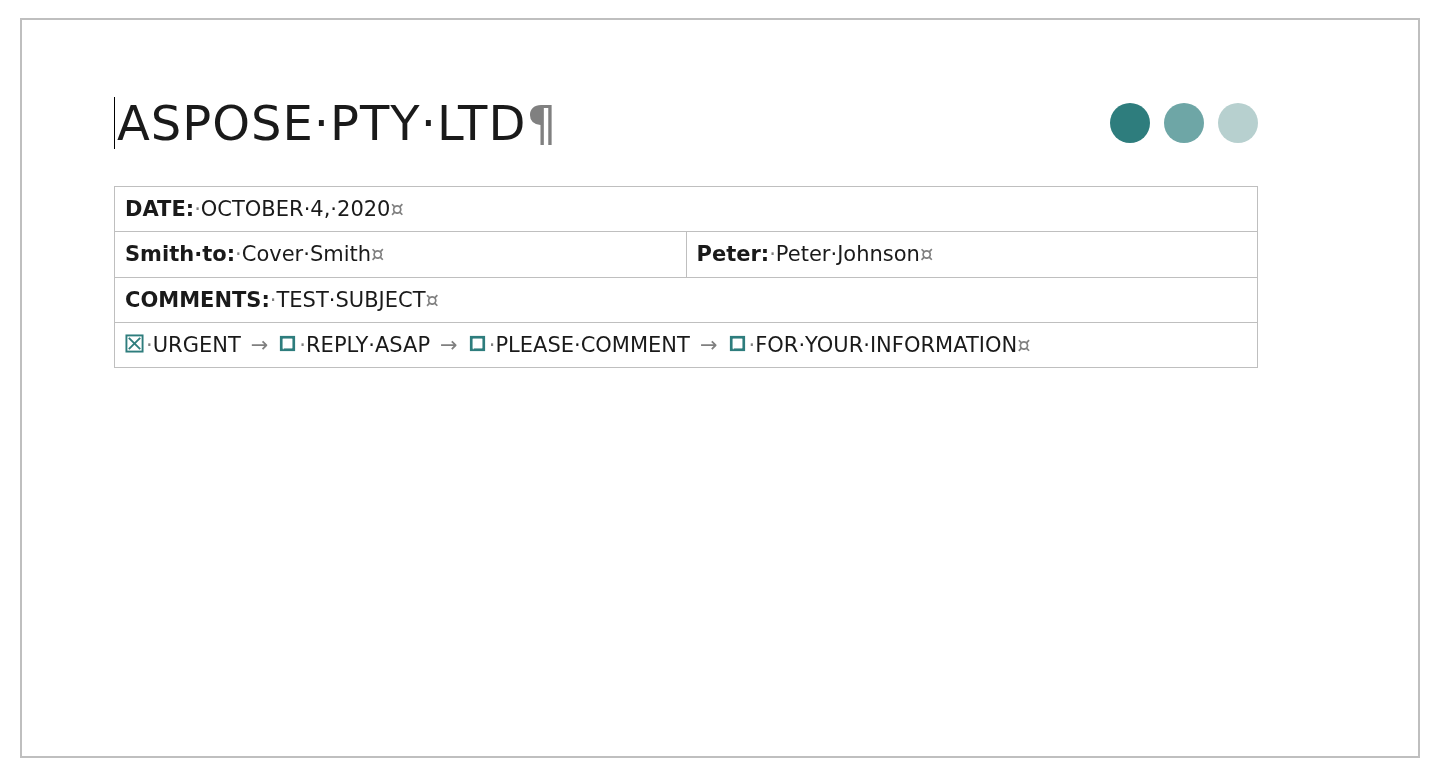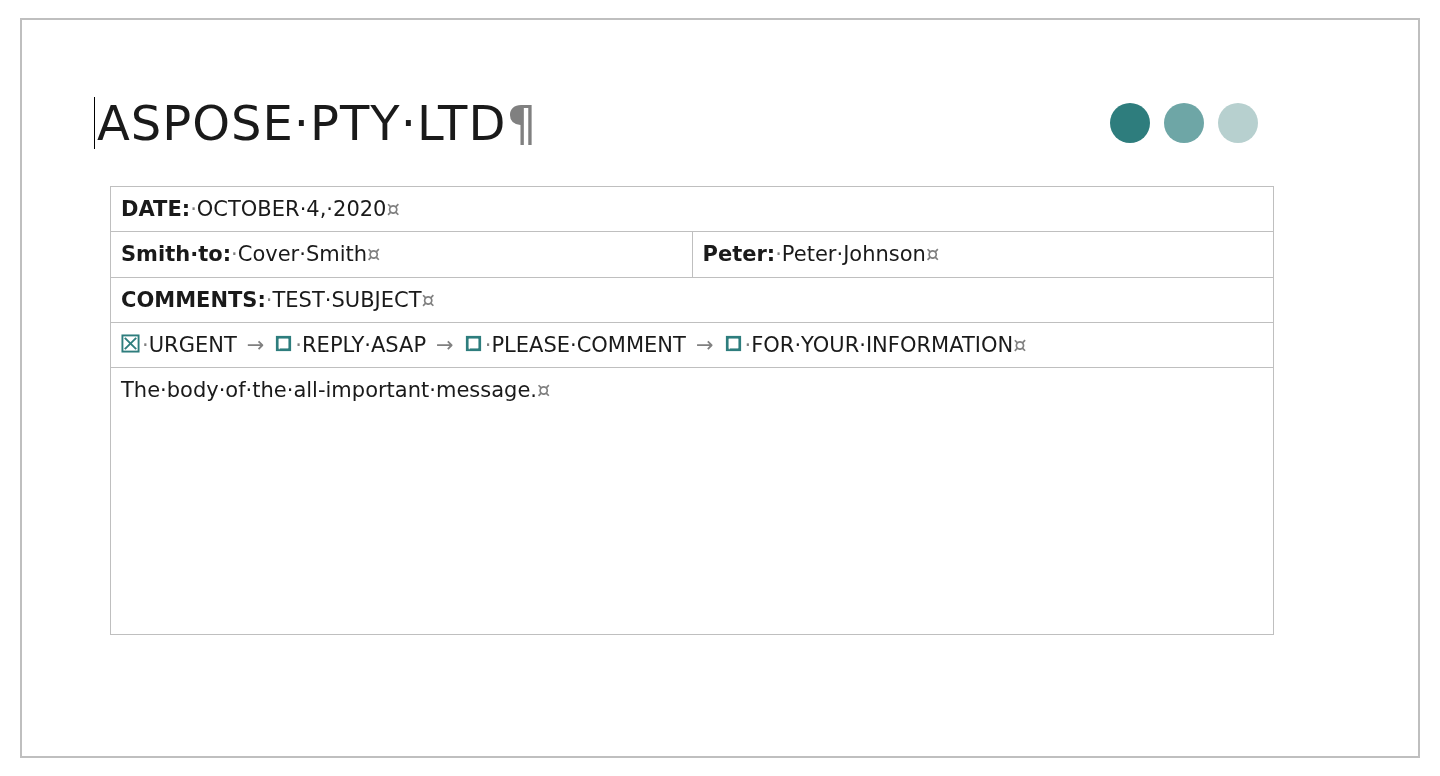--- a/index.html
+++ b/index.html
@@ -9,21 +9,21 @@
     font-family: "Segoe UI", Verdana, "DejaVu Sans", sans-serif;
     color: #1a1a1a;
   }
   .page-frame {
     box-sizing: border-box;
     width: 1400px;
     height: 740px;
     margin: 18px auto;
     border: 2px solid #bfbfbf;
     background: #ffffff;
-    padding: 75px 160px 0 72px;
+    padding: 75px 160px 0 92px;
     overflow: hidden;
   }
   .header-row {
     display: flex;
     align-items: center;
     justify-content: space-between;
     margin-bottom: 35px;
   }
   .title {
     font-size: 48px;
@@ -48,21 +48,20 @@
   .dot {
     width: 40px;
     height: 40px;
     border-radius: 50%;
   }
 
   table.fax {
     border-collapse: collapse;
     width: 100%;
     table-layout: fixed;
-    margin-left: 16px;
   }
   table.fax td {
     border: 1px solid #bfbfbf;
     padding: 8px 10px;
     font-size: 21px;
     vertical-align: top;
     line-height: 1.35;
   }
   td.date-row {
     font-size: 22px;
@@ -158,21 +157,16 @@
                   <path d="M3 3 H17 V17 H6 V15 H15 V5 H5 V17 H3 Z" fill="#2e7d7d"></path>
                   <rect x="3" y="3" width="14" height="14" fill="none" stroke="#2e7d7d" stroke-width="2"></rect>
                   <rect x="5" y="5" width="10" height="10" fill="#fff"></rect>
                 </svg></span><span class="dot-sep">·</span><span>PLEASE·COMMENT</span><span class="arrow">→</span><span class="cb"><svg width="19" height="19" viewBox="0 0 20 20">
                   <path d="M3 3 H17 V17 H6 V15 H15 V5 H5 V17 H3 Z" fill="#2e7d7d"></path>
                   <rect x="3" y="3" width="14" height="14" fill="none" stroke="#2e7d7d" stroke-width="2"></rect>
                   <rect x="5" y="5" width="10" height="10" fill="#fff"></rect>
                 </svg></span><span class="dot-sep">·</span><span>FOR·YOUR·INFORMATION</span></span><span class="mark">¤</span>
       </td>
     </tr>
-    <tr>
-      <td class="body-cell" colspan="2">
-        <span>The·body·of·the·all-important·message.</span><span class="mark">¤</span>
-      </td>
-    </tr>
   </tbody>
     </table>
 
 </div>
 
 </body></html>

